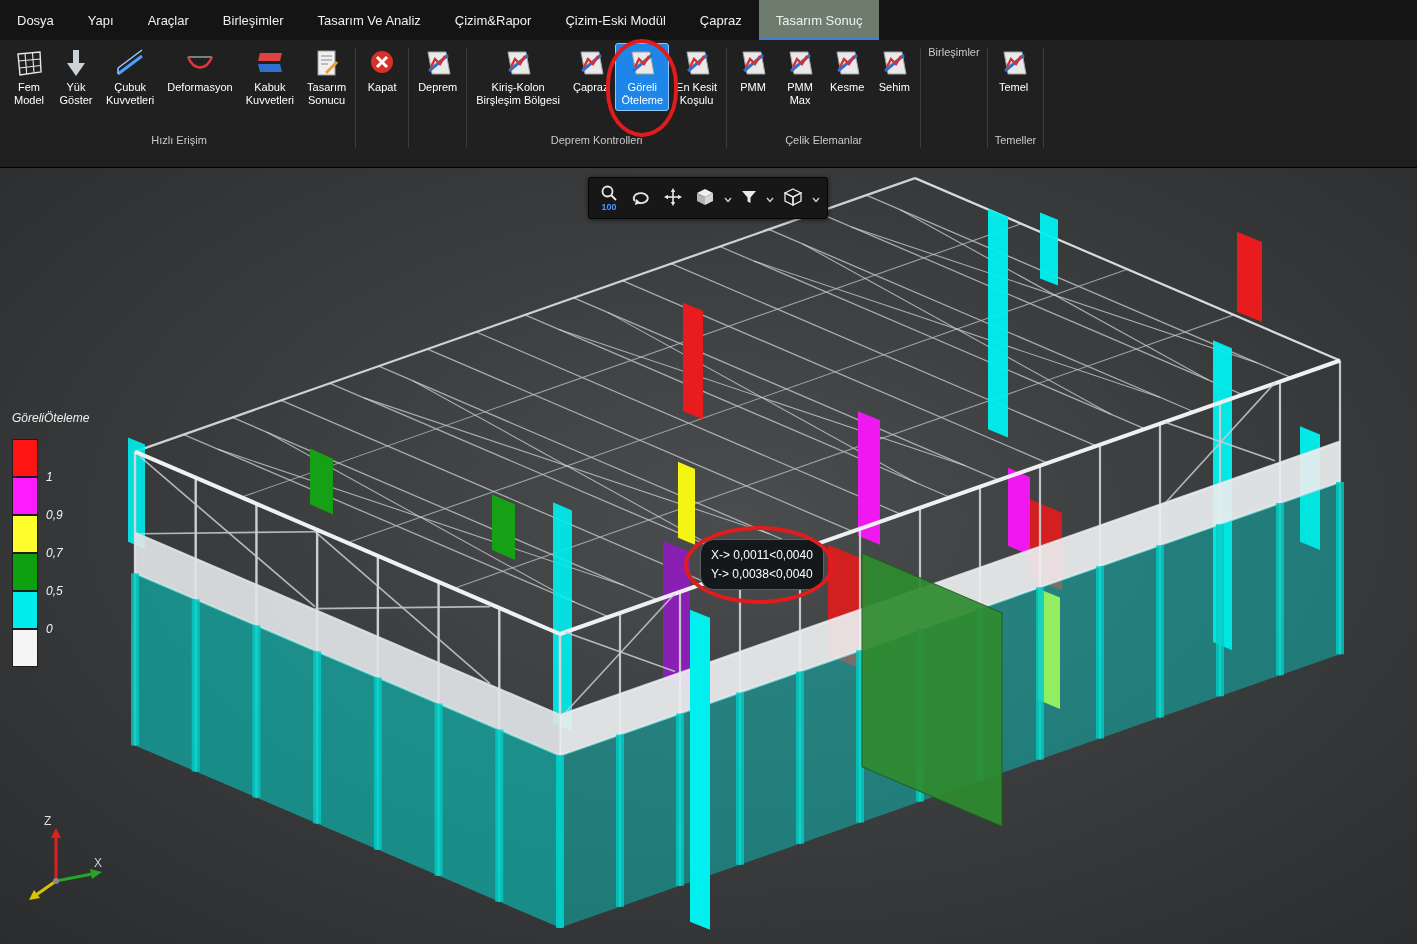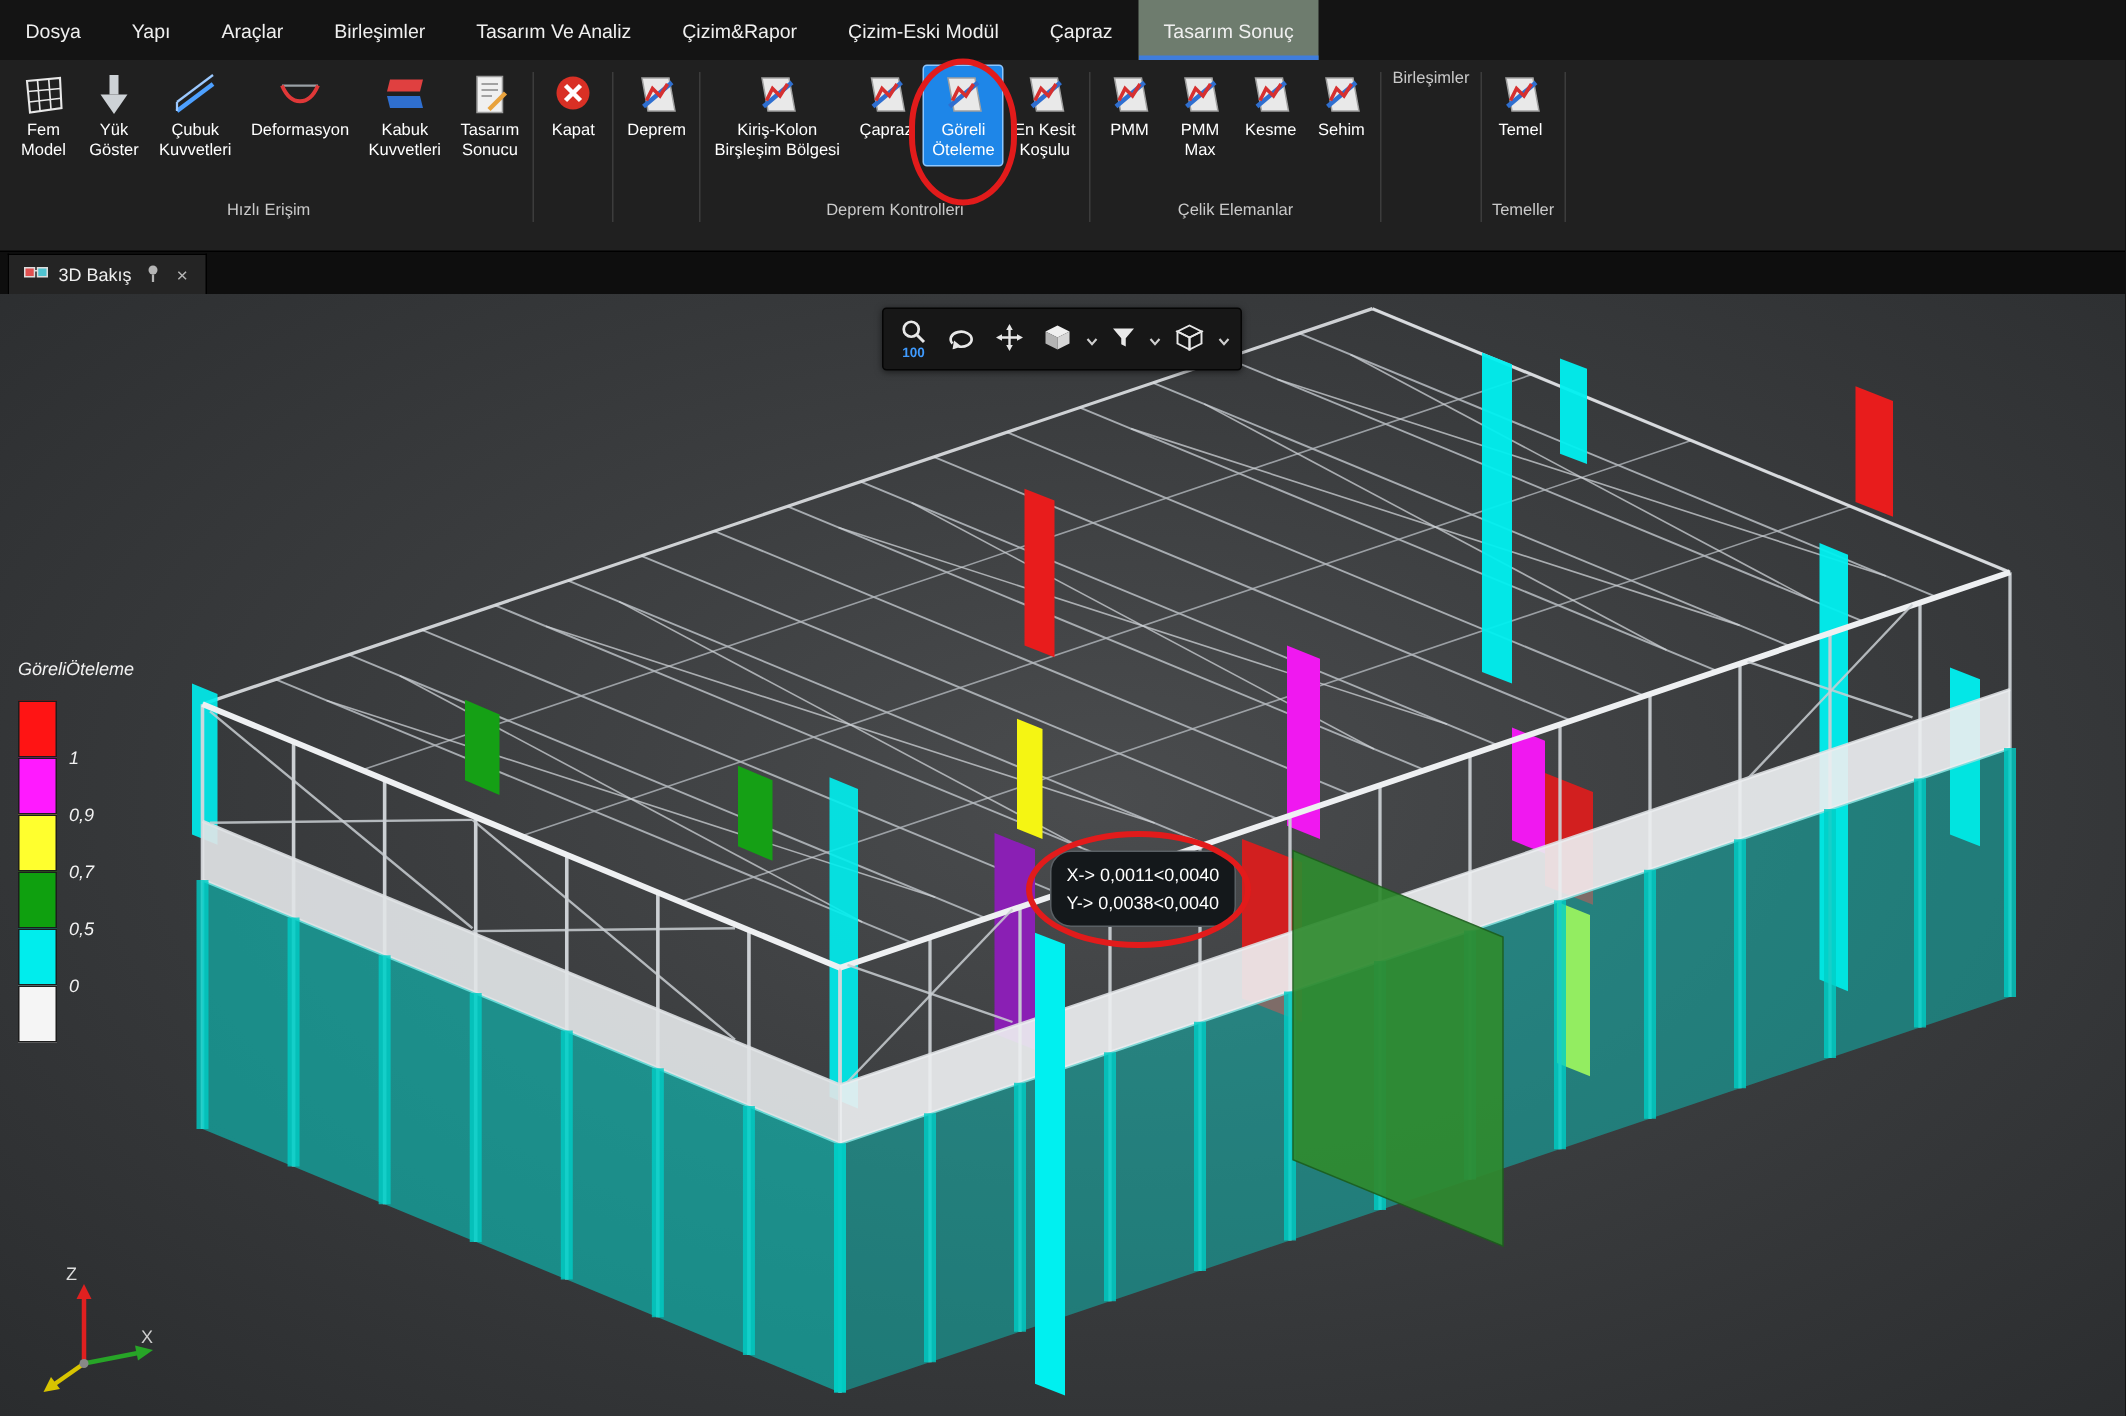--- a/index.html
+++ b/index.html
@@ -345,35 +345,20 @@
               <span>Temel</span>
             </span>
         </button>
       </div>
       <div class="rgroup-label">Temeller</div>
     </div>
 
     <div class="rsep"></div>
   </div>
 
-  <div class="tabbar">
-    <div class="tab">
-      <span><svg width="16" height="11" viewBox="0 0 16 11">
-            <rect x="0.5" y="2.5" width="6.5" height="6" fill="#e05050" stroke="#ddd" stroke-width="1"></rect>
-            <rect x="9" y="2.5" width="6.5" height="6" fill="#4fc3d0" stroke="#ddd" stroke-width="1"></rect>
-            <line x1="7" y1="4.5" x2="9" y2="4.5" stroke="#ddd"></line>
-          </svg></span>
-      <span>3D Bakış</span>
-      <button class="tbtn"><svg width="10" height="12" viewBox="0 0 10 12">
-            <circle cx="5" cy="4" r="3" fill="#b5b5b5"></circle>
-            <line x1="5" y1="7" x2="5" y2="12" stroke="#b5b5b5" stroke-width="1.5"></line>
-          </svg></button>
-      <button class="tbtn">×</button>
-    </div>
-  </div>
 
   <div class="viewport">
 
     <svg id="scene" viewBox="0 0 1417 766" preserveAspectRatio="none">
 
       <g id="g-roof">
           <line x1="135" y1="280" x2="560" y2="460" class="purlin"></line>
           <line x1="183.75" y1="263.125" x2="608.75" y2="443.125" class="purlin"></line>
           <line x1="232.5" y1="246.25" x2="657.5" y2="426.25" class="purlin"></line>
           <line x1="281.25" y1="229.375" x2="706.25" y2="409.375" class="purlin"></line>

